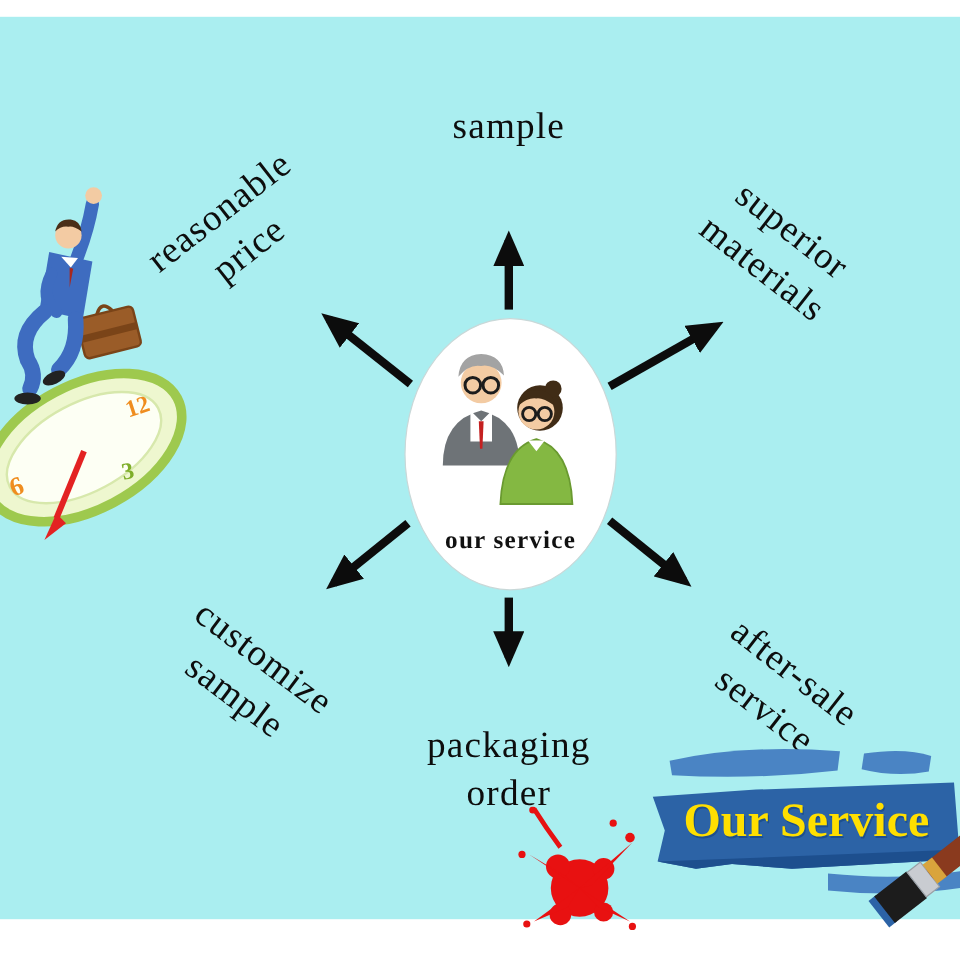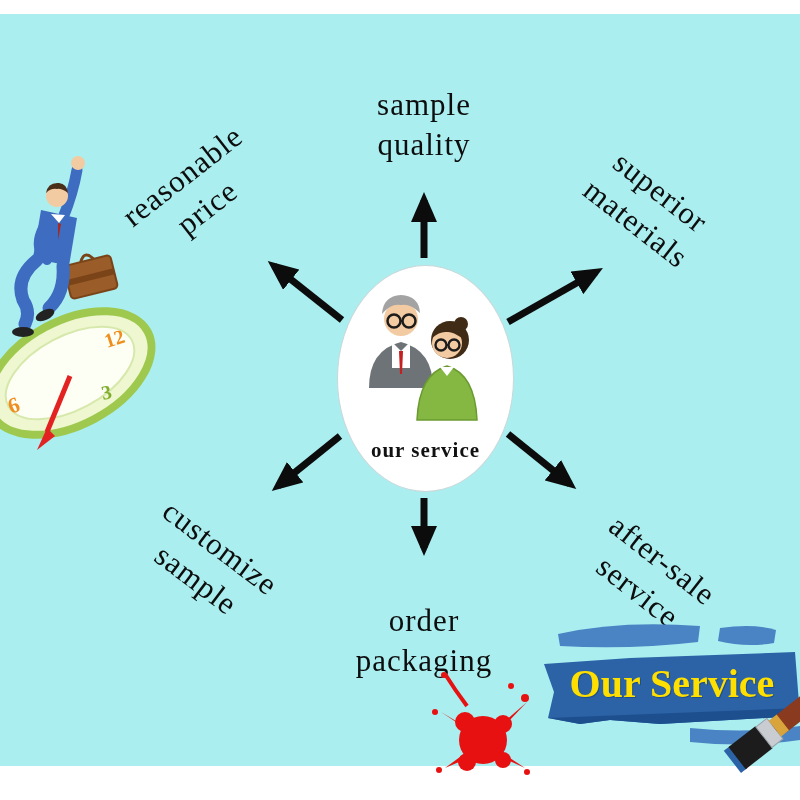--- a/index.html
+++ b/index.html
@@ -72,33 +72,32 @@
       <path d="M89,79 L96,88 L103,79 Z" fill="#ffffff"></path>
       <circle cx="90" cy="57" r="5.5" fill="none" stroke="#1c1c1c" stroke-width="2.4"></circle>
       <circle cx="103" cy="57" r="5.5" fill="none" stroke="#1c1c1c" stroke-width="2.4"></circle>
       <line x1="95" y1="57" x2="98" y2="57" stroke="#1c1c1c" stroke-width="2"></line>
     </svg>
     <div id="center-label">our service</div>
   </div>
 
   <div class="spoke-label" id="lbl-top">
     <div class="l">sample</div>
-    <div class="l">quality</div>
   </div>
   <div class="spoke-label" id="lbl-top-right">
     <div class="l">superior</div>
     <div class="l">materials</div>
   </div>
   <div class="spoke-label" id="lbl-bottom-right">
     <div class="l">after-sale</div>
     <div class="l">service</div>
   </div>
   <div class="spoke-label" id="lbl-bottom">
+    <div class="l">packaging</div>
     <div class="l">order</div>
-    <div class="l">packaging</div>
   </div>
   <div class="spoke-label" id="lbl-bottom-left">
     <div class="l">customize</div>
     <div class="l">sample</div>
   </div>
   <div class="spoke-label" id="lbl-top-left">
     <div class="l">reasonable</div>
     <div class="l">price</div>
   </div>
 

